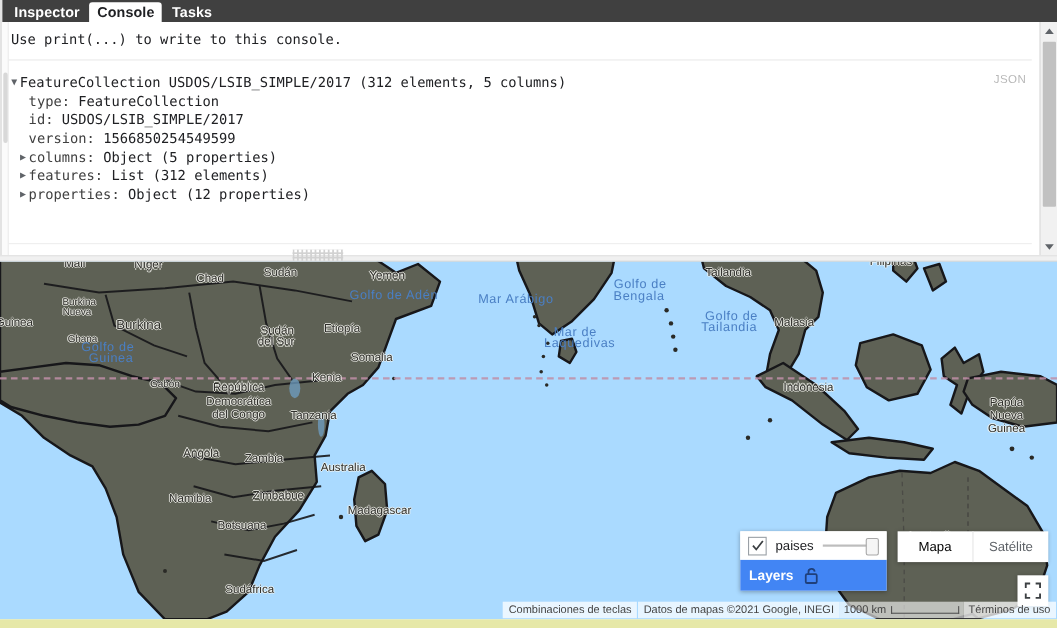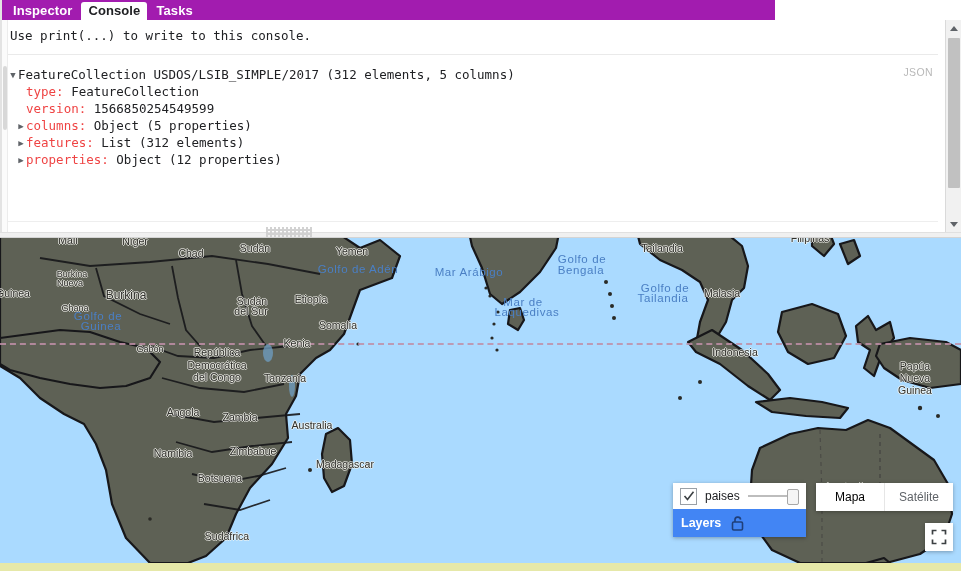--- a/index.html
+++ b/index.html
@@ -13,22 +13,22 @@
 
   
   #console-pane{
     position:absolute;left:0;top:0;width:961px;height:232px;
     background:#ffffff;
     border-left:2px solid #e3e3e3;
     box-sizing:border-box;
     overflow:hidden;
   }
   #tabbar{
-    position:absolute;left:0;top:0;width:773px;height:20px;
-    background:#a21caf;
+    position:absolute;left:0;top:0;width:959px;height:20px;
+    background:#404040;
     display:flex;align-items:flex-end;
     padding-left:4px;box-sizing:border-box;
   }
   .tab{
     height:18px;line-height:18px;
     padding:0 7px;margin-right:2px;
     font-size:13px;font-weight:bold;
     color:#ffffff;
     border-radius:3px 3px 0 0;
     cursor:pointer;
@@ -84,21 +84,21 @@
     font-family:"DejaVu Sans Mono","Liberation Mono",monospace;
     font-size:12.5px;color:#202124;
   }
   .row{position:relative;height:17px;line-height:17px;white-space:nowrap;}
   .caret{
     display:inline-block;width:10px;text-align:center;color:#5f6368;font-size:9px;
     vertical-align:middle;cursor:pointer;
   }
   .indent1{padding-left:18px;}
   .indent2{padding-left:8px;}
-  .key{color:#ef4444;}
+  .key{color:#404040;}
   .val{color:#202124;}
   #json-badge{
     position:absolute;right:28px;top:46px;
     font-size:10.5px;color:#b8b8b8;letter-spacing:.4px;
     font-family:"Liberation Sans",sans-serif;cursor:pointer;
   }
   #console-bottom-rule{
     position:absolute;left:6px;bottom:10px;width:930px;height:1px;background:#eeeeee;
   }
 
@@ -241,20 +241,24 @@
       <div id="console-hint">Use print(...) to write to this console.</div>
       <div id="console-divider"></div>
 
       <div id="console-out">
         <div class="row">
           <span class="caret">▼</span><span class="val">FeatureCollection USDOS/LSIB_SIMPLE/2017 (312 elements, 5 columns)</span>
         </div>
         <div class="row indent1">
           <span class="key">type:</span>
           <span class="val">FeatureCollection</span>
+        </div>
+        <div class="row indent1">
+          <span class="key">id:</span>
+          <span class="val">USDOS/LSIB_SIMPLE/2017</span>
         </div>
         <div class="row indent1">
           <span class="key">version:</span>
           <span class="val">1566850254549599</span>
         </div>
         <div class="row indent2">
           <span class="caret">▶</span><span class="key">columns:</span>
           <span class="val">Object (5 properties)</span>
         </div>
         <div class="row indent2">
@@ -462,16 +466,25 @@
       <svg width="16" height="16" viewBox="0 0 16 16">
         <g fill="none" stroke="#3c4043" stroke-width="1.7">
           <path d="M1.5,5.5 V1.5 H5.5"></path>
           <path d="M10.5,1.5 H14.5 V5.5"></path>
           <path d="M14.5,10.5 V14.5 H10.5"></path>
           <path d="M5.5,14.5 H1.5 V10.5"></path>
         </g>
       </svg>
     </div>
 
+    <div id="attrib">
+      <span class="attrib-chip">Combinaciones de teclas</span>
+      <span class="attrib-plain">Datos de mapas ©2021 Google, INEGI</span>
+      <span id="scalebar">
+        <span>1000 km</span>
+        <span id="scale-graphic"></span>
+      </span>
+      <span class="attrib-chip">Términos de uso</span>
+    </div>
   </div>
 
   <div id="bottom-strip"></div>
 </div>
 
 </body></html>

